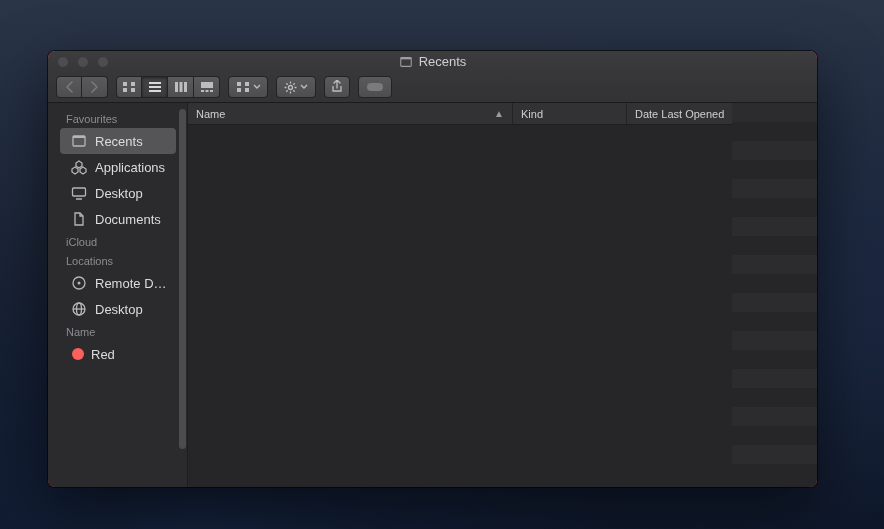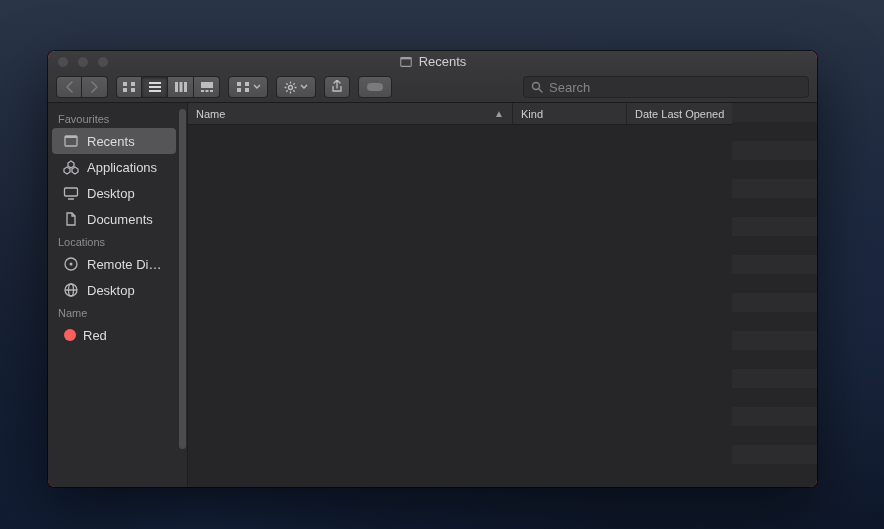--- a/index.html
+++ b/index.html
@@ -111,21 +111,21 @@
   .search svg { flex: none; }
   
   .body { flex: 1; display: flex; min-height: 0; }
   .sidebar {
     width: 140px;
     background: #2b2a2d;
     border-right: 1px solid #1e1d20;
     overflow: hidden;
     display: flex;
     flex-direction: column;
-    padding: 6px 0 0 0;
+    padding: 6px 0 0 8px;
     justify-content: center;
   }
   .sb-scroll { flex: 1; overflow: hidden; position: relative; }
   .sb-content { position: absolute; left: 0; right: 9px; top: 0; }
   .sb-track {
     position: absolute;
     right: 1px; top: 0; bottom: 0;
     width: 7px;
   }
   .sb-thumb {
@@ -300,27 +300,20 @@
           <path d="M2 6 v5 h8 v-5" fill="none" stroke="currentColor" stroke-width="1.3"></path>
         </svg>
     </div>
 
     <div class="tb-btn single disabled" style="min-width:34px">
       <svg width="18" height="10" viewBox="0 0 18 10">
           <rect x="1" y="1" width="16" height="8" rx="4" fill="currentColor"></rect>
         </svg>
     </div>
 
-    <div class="search">
-      <svg width="12" height="12" viewBox="0 0 12 12">
-          <circle cx="5" cy="5" r="3.5" fill="none" stroke="#848486" stroke-width="1.4"></circle>
-          <line x1="8" y1="8" x2="11" y2="11" stroke="#848486" stroke-width="1.4" stroke-linecap="round"></line>
-        </svg>
-      <input type="text" placeholder="Search" style="">
-    </div>
   </div>
 
   <div class="body">
     <div class="sidebar">
       <div class="sb-scroll">
         <div class="sb-content" id="sb-content">
             <div class="section-label">Favourites</div>
             <div class="sb-item selected">
               <span class="icon">
                 <svg width="16" height="16" viewBox="0 0 16 16">
@@ -351,20 +344,21 @@
             </div>
             <div class="sb-item">
               <span class="icon">
                 <svg width="16" height="16" viewBox="0 0 16 16">
                   <path d="M4 2 h5 l3 3 v9 h-8 z" stroke="currentColor" fill="none" stroke-width="1.3"></path>
                   <path d="M9 2 v3 h3" stroke="currentColor" fill="none" stroke-width="1.3"></path>
                 </svg>
               </span>
               <span class="label">Documents</span>
             </div>
+            <div class="section-label">iCloud</div>
             <div class="section-label">Locations</div>
             <div class="sb-item">
               <span class="icon">
                 <svg width="16" height="16" viewBox="0 0 16 16">
                   <circle cx="8" cy="8" r="6" stroke="currentColor" fill="none" stroke-width="1.3"></circle>
                   <circle cx="8" cy="8" r="1.5" fill="currentColor"></circle>
                 </svg>
               </span>
               <span class="label">Remote Di…</span>
             </div>

